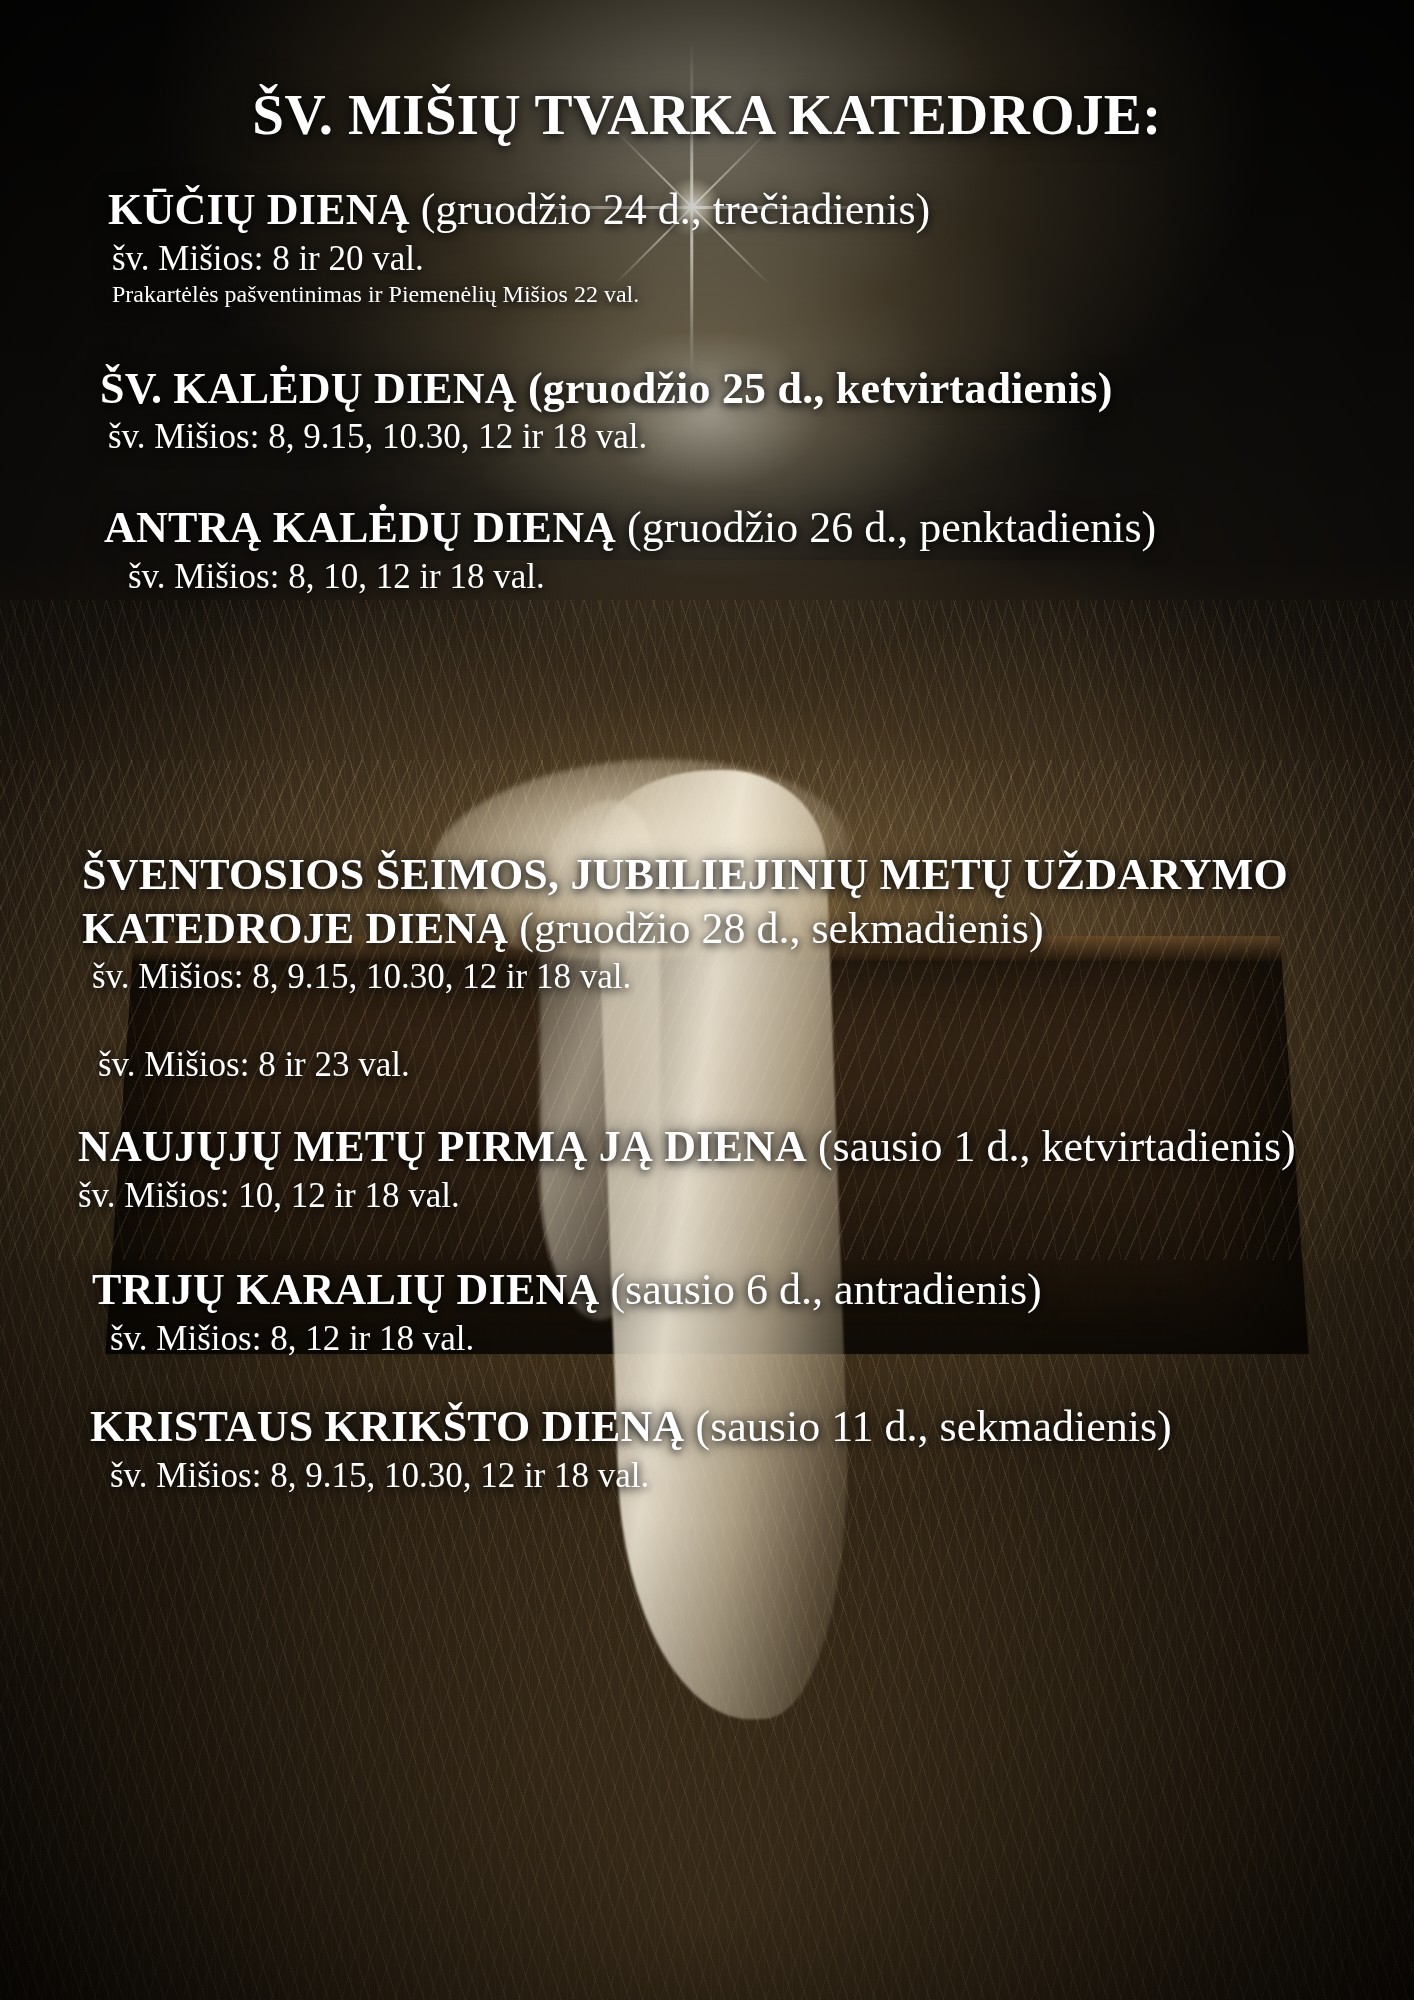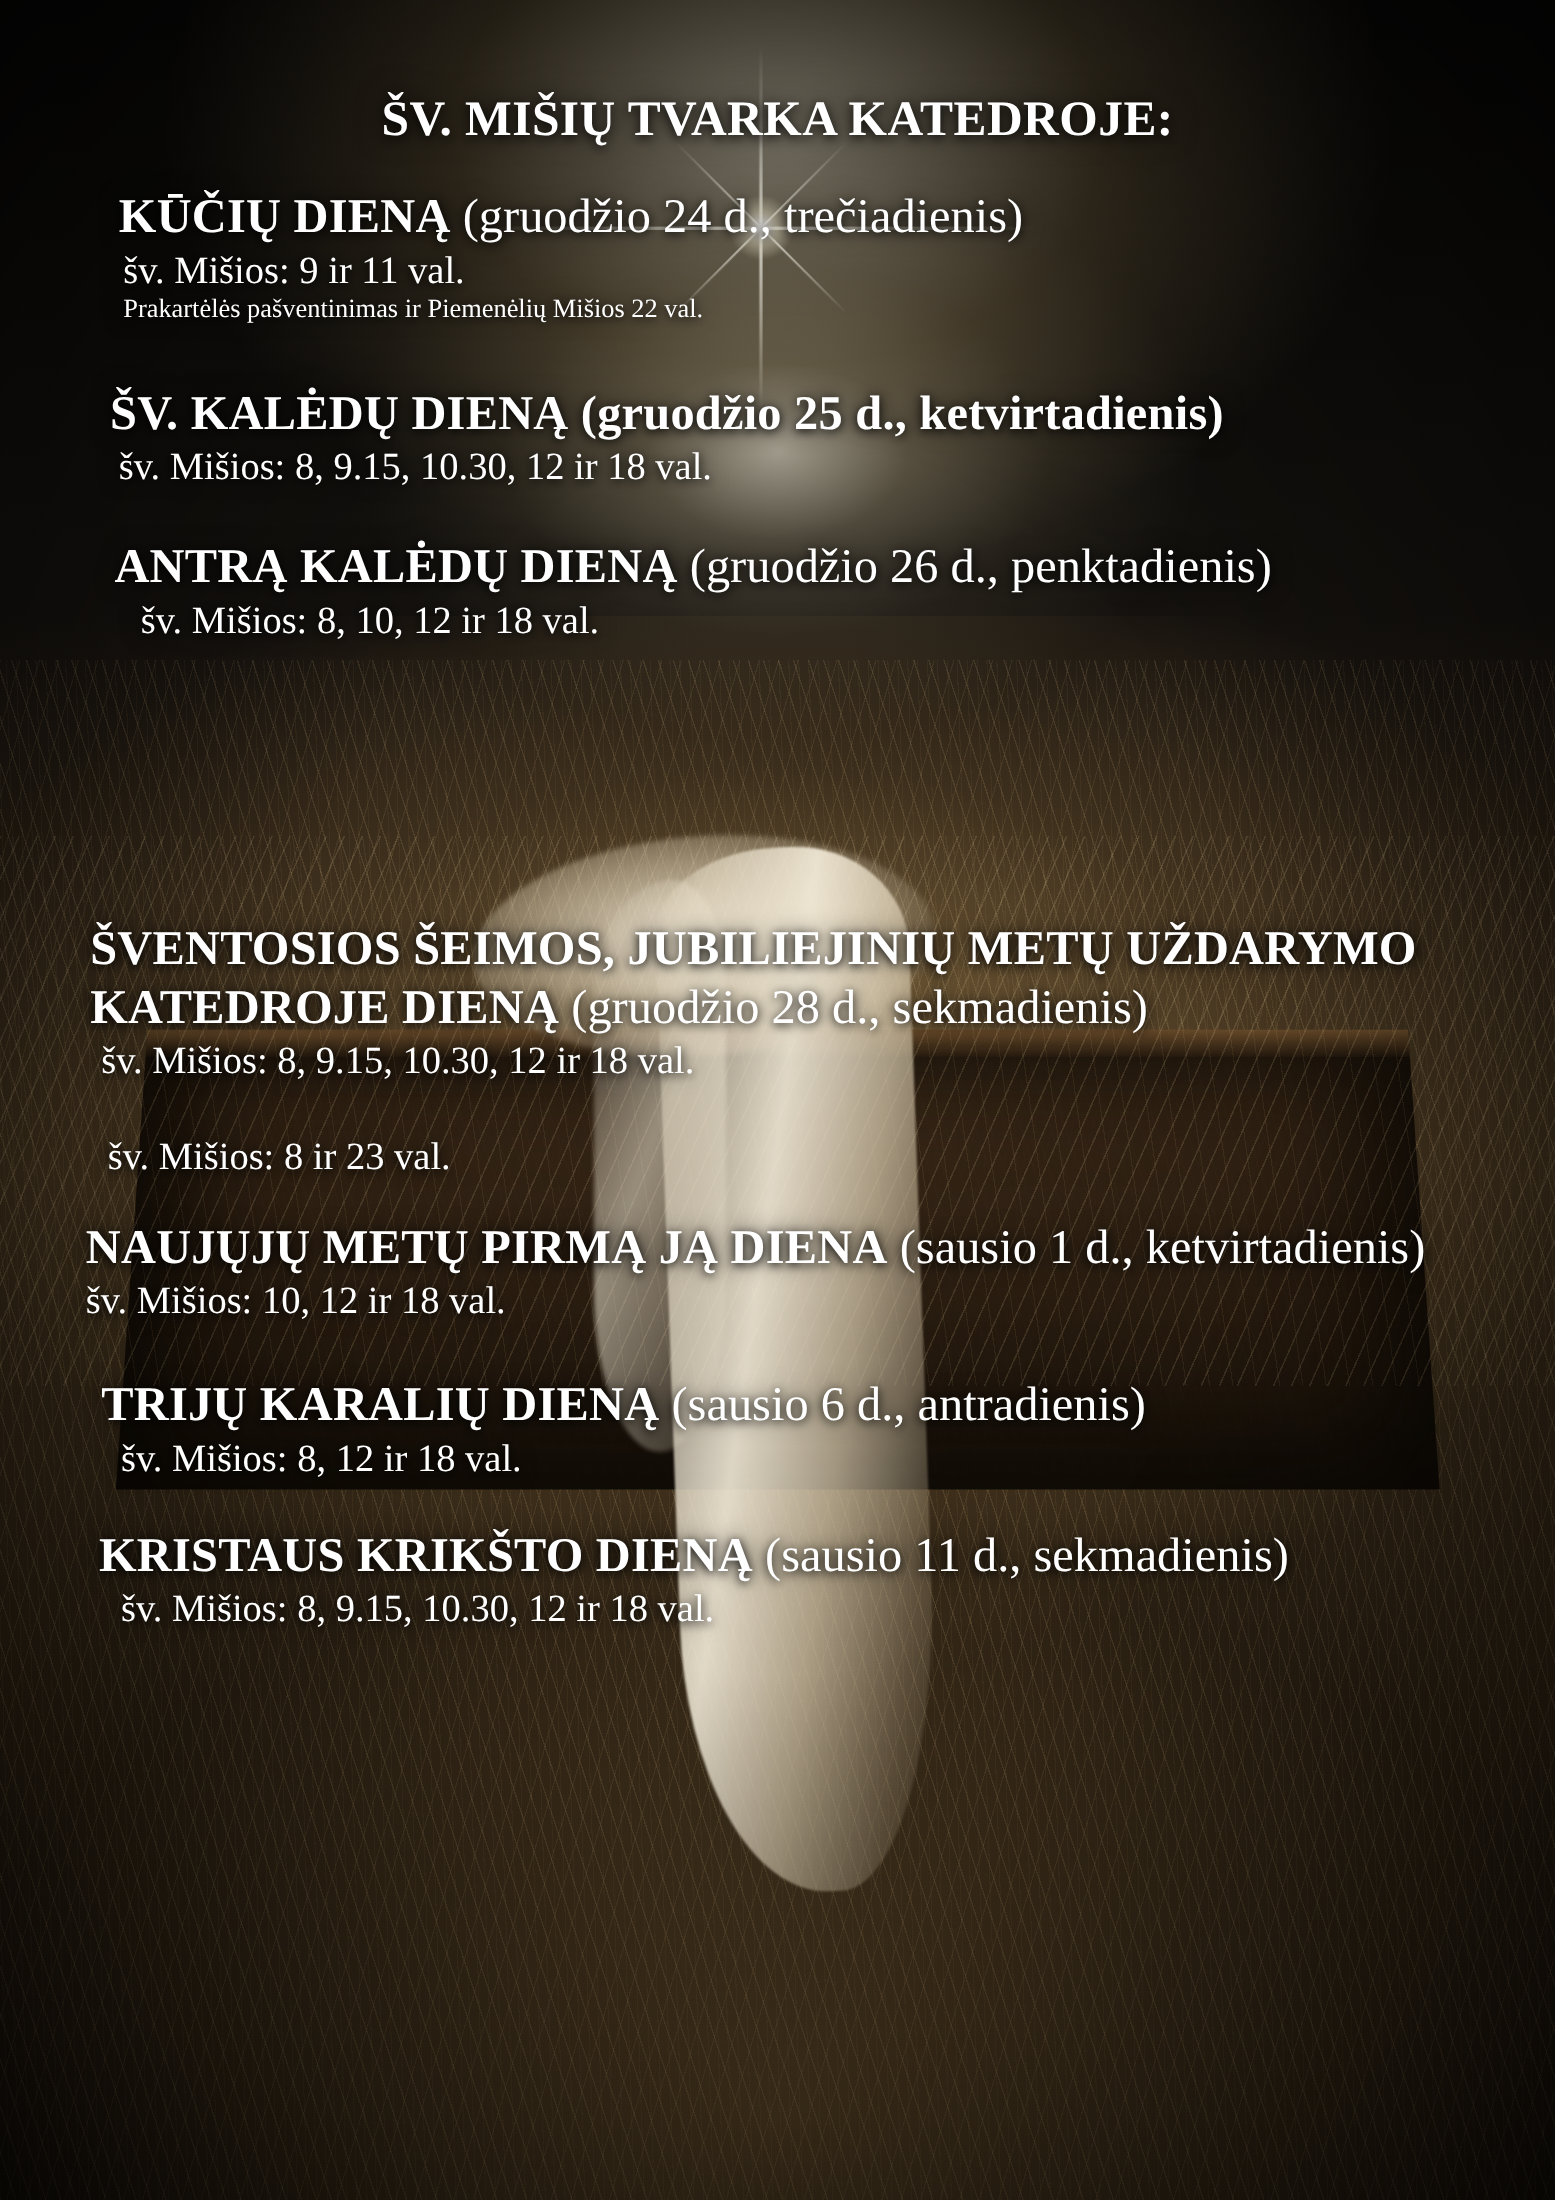--- a/index.html
+++ b/index.html
@@ -174,21 +174,21 @@
   .content {
     position: relative;
     z-index: 3;
     padding: 0 34px;
     color: #ffffff;
   }
   .poster-title {
     margin: 0;
     padding-top: 82px;
     text-align: center;
-    font-size: 45px;
+    font-size: 57px;
     font-weight: bold;
     letter-spacing: 0.4px;
     text-shadow: 0 2px 10px rgba(0,0,0,0.85), 0 0 26px rgba(0,0,0,0.7);
   }
   .blocks {
     margin-top: 36px;
   }
   .block {
     margin: 0 0 26px 0;
   }
@@ -267,21 +267,21 @@
 
     <h1 class="poster-title">ŠV. MIŠIŲ TVARKA KATEDROJE:</h1>
 
     <div class="blocks">
 
       <div class="block b0">
         <div class="block-heading">
           <span class="strong">KŪČIŲ DIENĄ</span>
           <span class="light">(gruodžio 24 d., trečiadienis)</span>
         </div>
-        <div class="block-times">šv. Mišios: 9 ir 11 val.</div>
+        <div class="block-times">šv. Mišios: 8 ir 20 val.</div>
         <div class="block-note">Prakartėlės pašventinimas ir Piemenėlių Mišios 22 val.</div>
       </div>
 
       <div class="block b1">
         <div class="block-heading">
           <span class="strong">ŠV. KALĖDŲ DIENĄ (gruodžio 25 d., ketvirtadienis)</span>
           <span class="light"></span>
         </div>
         <div class="block-times">šv. Mišios: 8, 9.15, 10.30, 12 ir 18 val.</div>
       </div>

